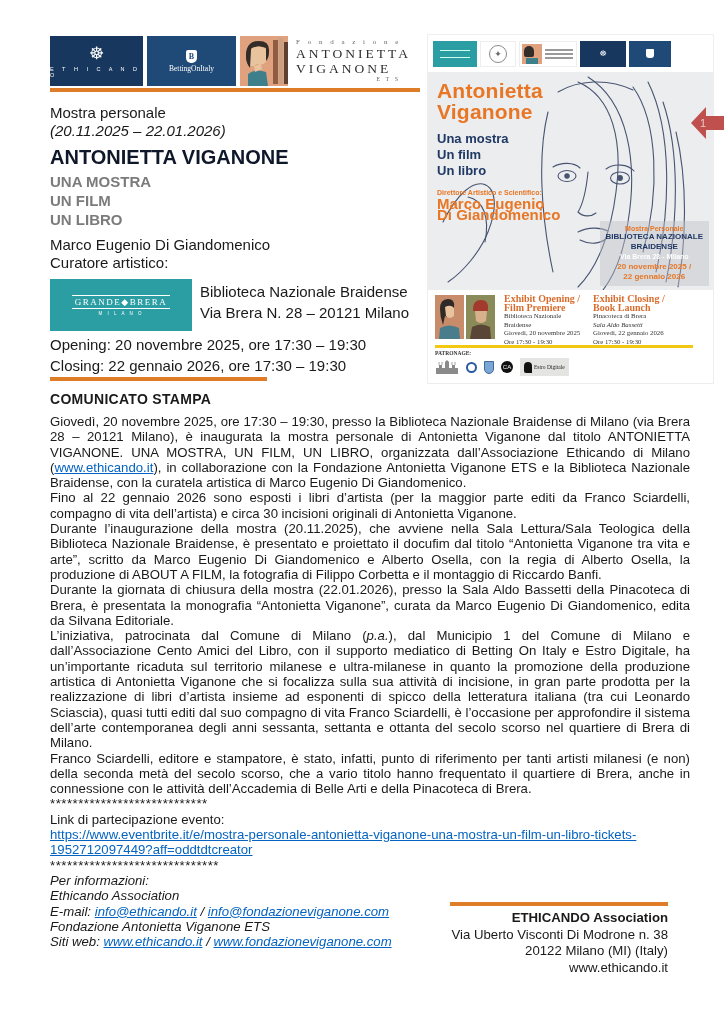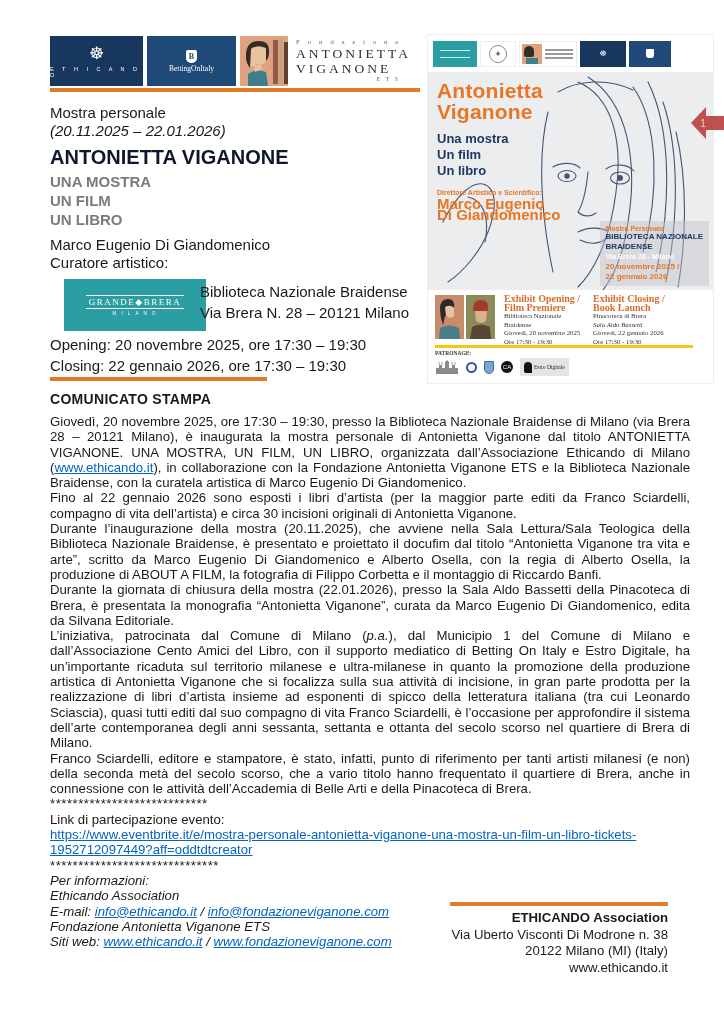--- a/index.html
+++ b/index.html
@@ -29,21 +29,21 @@
   .rule-orange { position:absolute; background:#DE7C28; }
   .rule1 { left:50px; top:88px; width:370px; height:4px; }
   .rule2 { left:50px; top:377px; width:217px; height:4px; }
 
   
   .t-mostra { position:absolute; left:50px; top:104px; font-size:15px; }
   .t-dates  { position:absolute; left:50px; top:122px; font-size:15px; font-style:italic; }
   .t-title  { position:absolute; left:50px; top:146px; font-size:20px; font-weight:bold; color:#0f172a; }
   .t-subs   { position:absolute; left:50px; top:172px; font-size:15px; font-weight:bold; color:#7b7b7b; line-height:19px; }
   .t-curator{ position:absolute; left:50px; top:236px; font-size:15px; line-height:18px; }
-  .gb-box { position:absolute; left:64px; top:279px; width:142px; height:52px; background:#2B9EA3;
+  .gb-box { position:absolute; left:50px; top:279px; width:142px; height:52px; background:#2B9EA3;
     display:flex; flex-direction:column; align-items:center; justify-content:center; color:#fff; }
   .gb-word { font-family:"Liberation Serif", serif; font-size:9px; letter-spacing:1.5px;
     border-top:1px solid #fff; border-bottom:1px solid #fff; padding:1px 3px; }
   .gb-city { font-size:4.5px; letter-spacing:2px; margin-top:2px; }
   .t-venue { position:absolute; left:200px; top:281px; font-size:15px; line-height:21px; }
   .t-hours { position:absolute; left:50px; top:334px; font-size:15px; line-height:21px; }
 
   
   .poster { position:absolute; left:428px; top:35px; width:285px; height:348px; background:#fff;
     box-shadow:0 0 0 1px #eee; }
@@ -62,21 +62,21 @@
   .ps-av .txt b { display:block; height:2px; background:#9a9a9a; margin:2px 1px; }
   .ps-eth { width:46px; background:#17375E; display:flex; align-items:center; justify-content:center; color:#fff; font-size:8px; }
   .ps-boi { width:42px; background:#1F4976; display:flex; align-items:center; justify-content:center; }
   .ps-boi i { width:8px; height:9px; background:#fff; border-radius:1px 1px 3px 3px; }
   .poster-sketch { position:absolute; left:0; top:37px; width:285px; height:218px; background:#ECEDEF; overflow:hidden; }
   .poster-title { position:absolute; left:9px; top:8px; }
   .poster-title .big { font-size:21px; font-weight:bold; color:#E87624; line-height:21px; letter-spacing:0.2px; }
   .poster-title .subs { margin-top:9px; font-size:13px; font-weight:bold; color:#1F3864; line-height:16px; }
   .poster-title .dir-label { margin-top:10px; font-size:7px; font-weight:bold; color:#E87624; }
   .poster-title .dir-name { margin-top:2px; font-size:15px; font-weight:bold; color:#E87624; line-height:11px; }
-  .poster-overlay { position:absolute; right:4px; bottom:4px; text-align:left;
+  .poster-overlay { position:absolute; right:4px; bottom:4px; text-align:center;
     background:rgba(190,192,200,0.45); padding:4px 6px; }
   .po-l1 { font-size:7px; font-weight:bold; color:#E87624; }
   .po-l23 { font-size:8px; font-weight:bold; color:#1F3864; line-height:9.5px; }
   .po-l4 { font-size:7px; font-weight:bold; color:#fff; margin-top:2px; }
   .po-l56 { font-size:8px; font-weight:bold; color:#E87624; line-height:10px; margin-top:2px; }
   .poster-bottom { position:absolute; left:0; top:255px; width:285px; height:55px; background:#fff; }
   .thumb { position:absolute; top:5px; width:29px; height:44px; }
   .thumb1 { left:7px; }
   .thumb2 { left:38px; }
   .ev-col { position:absolute; top:5px; font-family:"Liberation Serif", serif; color:#333; }

